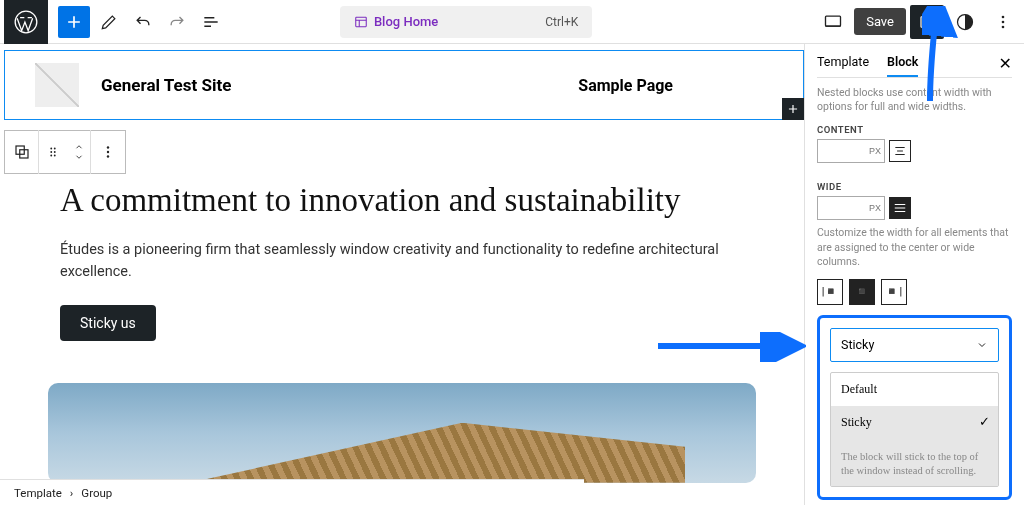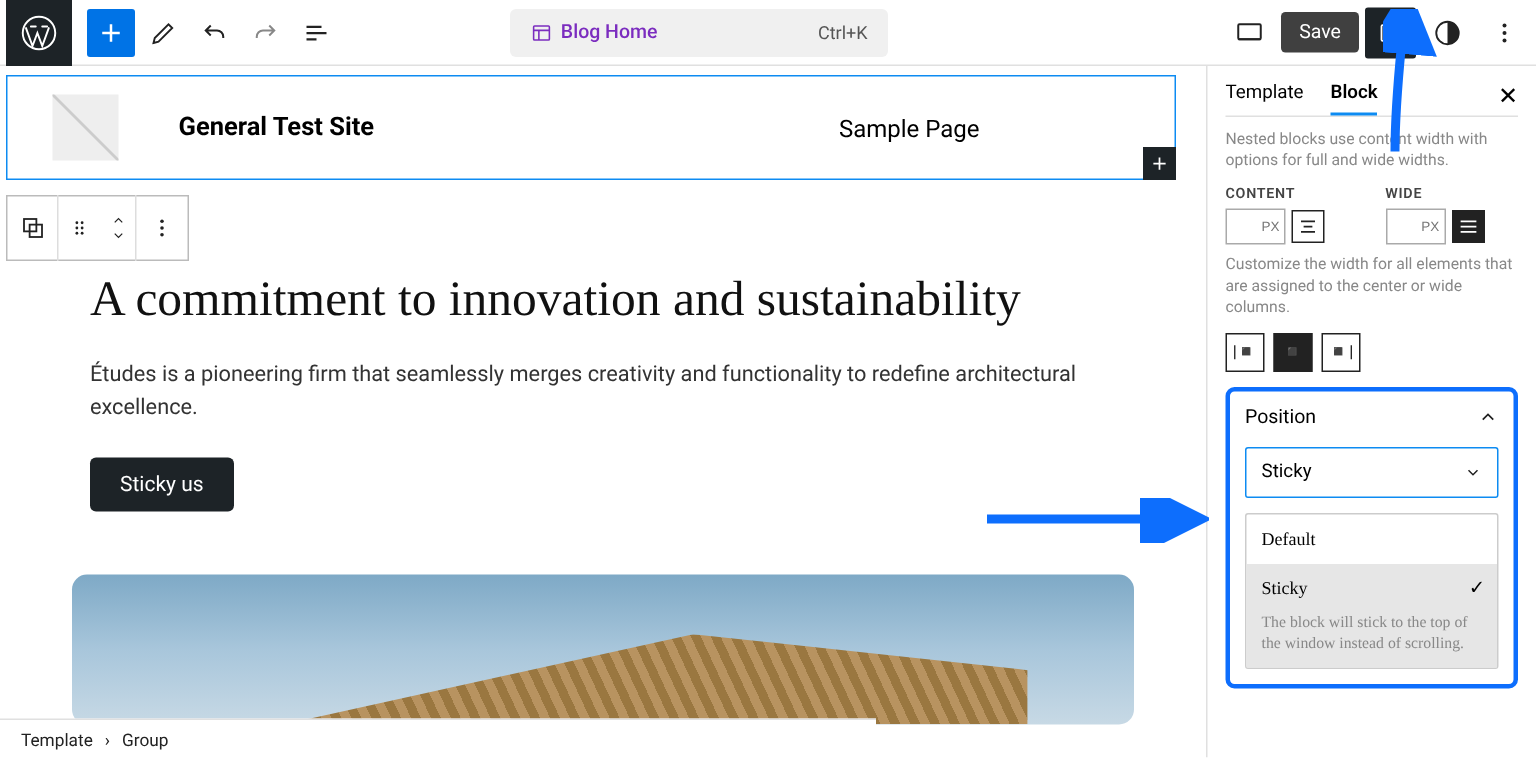--- a/index.html
+++ b/index.html
@@ -18,25 +18,25 @@
   .right-tools { display: flex; align-items: center; gap: 4px; margin-left: auto; }
   .save-btn { background: #404040; color: #fff; font-size: 13px; padding: 6px 12px; border-radius: 3px; cursor: pointer; }
   .settings-toggle { background: #1d2327; color: #fff; width: 34px; height: 34px; display: flex; align-items: center; justify-content: center; border-radius: 2px; cursor: pointer; }
 
   
   .layout { display: flex; height: 461px; }
   .canvas { flex: 1; position: relative; background: #fff; }
   .sidebar { width: 220px; border-left: 1px solid #e0e0e0; padding: 10px 12px; font-size: 12px; overflow: hidden; position: relative; }
 
   
-  .header-block { margin: 6px 20px 0 4px; border: 1.5px solid #0d8bf2; height: 70px; display: flex; align-items: center; position: relative; padding: 0 30px; gap: 18px; }
+  .header-block { margin: 6px 0 0 4px; border: 1.5px solid #0d8bf2; height: 70px; display: flex; align-items: center; position: relative; padding: 0 30px; }
   .logo-sq { width: 44px; height: 44px; background: #eee; position: relative; margin-right: 22px; }
   .logo-sq::before { content:""; position:absolute; inset:0; background: linear-gradient(to top right, transparent 48%, #ccc 49%, #ccc 51%, transparent 52%); }
   .site-title { font-weight: 700; font-size: 17px; }
-  .nav-link { margin-left: auto; margin-right: 100px; font-size: 16px; }
+  .nav-link { margin-left: auto; margin-right: 100px; font-size: 16px; font-weight: bold; }
   .add-corner { position: absolute; right: -1px; bottom: -1px; width: 22px; height: 22px; background: #1d2327; color: #fff; display: flex; align-items: center; justify-content: center; }
 
   
   .block-toolbar { position: absolute; top: 86px; left: 4px; border: 1px solid #bbb; background: #fff; height: 44px; display: flex; align-items: center; }
   .bt-cell { width: 34px; height: 44px; display: flex; align-items: center; justify-content: center; border-right: 1px solid #ddd; }
   .bt-cell:last-child { border-right: none; }
   .bt-stack { display: flex; flex-direction: column; justify-content: center; }
 
   
   .hero { margin-top: 60px; text-align: left; padding: 0 60px; }
@@ -47,38 +47,38 @@
   .hero-img { margin: 42px 48px 0; height: 100px; border-radius: 10px; background: linear-gradient(180deg,#7ea9c6 0%,#a8c6db 50%,#c7d9e5 100%); position: relative; overflow: hidden; }
   .hero-img::after { content:""; position:absolute; left:20%; right:10%; bottom:0; height:60px; background: repeating-linear-gradient(65deg,#b89360 0 6px,#9a7740 6px 12px); clip-path: polygon(0 100%, 55% 0, 100% 40%, 100% 100%); }
 
   
   .tabs { display: flex; gap: 18px; border-bottom: 1px solid #e0e0e0; margin-bottom: 8px; position: relative; }
   .tab { font-size: 12.5px; padding-bottom: 6px; cursor: pointer; }
   .tab.active { font-weight: 600; border-bottom: 2.5px solid #0d8bf2; }
   .close-x { margin-left: auto; font-size: 16px; cursor: pointer; }
   .desc { font-size: 10.5px; color: #888; line-height: 1.35; margin-bottom: 10px; }
   .lbl { font-size: 9.5px; letter-spacing: 0.5px; color: #444; font-weight: 600; text-transform: uppercase; margin-bottom: 4px; }
-  .row2 { display: flex; gap: 18px; margin-bottom: 6px; }
+  .row2 { display: flex; gap: 18px; margin-bottom: 6px; flex-direction: column; }
   .wcol { flex: 1; }
   .inp-row { display: flex; align-items: center; gap: 4px; }
-  .num-input { border: 1px solid #aaa; height: 24px; width: 40px; font-size: 9px; text-align: right; padding-right: 3px; color:#777; }
+  .num-input { border: 1px solid #aaa; height: 24px; width: 68px; font-size: 9px; text-align: right; padding-right: 3px; color:#777; }
   .align-box { width: 22px; height: 22px; border: 1px solid #222; display:flex; align-items:center; justify-content:center; }
   .align-box.dark { background:#222; }
   .just-icons { display: flex; gap: 6px; margin-top: 6px; margin-bottom: 10px; }
   .just-btn { width: 26px; height: 26px; border:1px solid #222; display:flex; align-items:center; justify-content:center; font-size:11px; }
   .just-btn.active { background:#222; color:#fff; }
 
   
   .pos-panel { border: 3px solid #0d6efd; border-radius: 6px; padding: 10px; margin-top: 6px; }
   .panel-hdr { display:flex; justify-content:space-between; align-items:center; font-size:13px; margin-bottom: 12px; }
   .select-box { border: 1.5px solid #0d8bf2; border-radius: 2px; height: 34px; display:flex; align-items:center; justify-content:space-between; padding: 0 10px; font-size: 12.5px; margin-bottom: 10px; }
   .dropdown { border: 1px solid #ccc; border-radius: 2px; }
   .opt { padding: 9px 10px; font-size: 12px; position: relative; font-family: Liberation Serif, serif; }
   .opt.sel { background: #e6e6e6; }
-  .opt .sub { font-size: 10.5px; color: #888; margin-top: 9px; line-height:1.3; }
+  .opt .sub { font-size: 10.5px; color: #888; margin-top: 20px; line-height:1.3; }
   .check { position:absolute; right:8px; top:8px; font-size:13px; }
 
   
   .arrow-up { position:absolute; top: 6px; left: 922px; pointer-events:none; }
   .arrow-right { position:absolute; top: 332px; left: 656px; pointer-events:none; }
 
   
   .breadcrumb { position: absolute; bottom: 0; left: 0; right: 220px; height: 26px; border-top: 1px solid #e0e0e0; background:#fff; font-size: 11.5px; display:flex; align-items:center; padding-left: 14px; gap: 8px; color:#222; }
 </style>
 </head>
@@ -201,21 +201,21 @@
         <svg width="18" height="18" viewBox="0 0 24 24" fill="#222">
             <circle cx="12" cy="6" r="1.6"></circle>
             <circle cx="12" cy="12" r="1.6"></circle>
             <circle cx="12" cy="18" r="1.6"></circle>
           </svg>
       </div>
     </div>
 
     <div class="hero">
       <h1>A commitment to innovation and sustainability</h1>
-      <p>Études is a pioneering firm that seamlessly merges creativity and functionality to redefine architectural excellence.</p>
+      <p>Études is a pioneering firm that seamlessly window creativity and functionality to redefine architectural excellence.</p>
       <div class="about-btn">Sticky us</div>
     </div>
 
     <div class="hero-img"></div>
 
     <div class="breadcrumb">
       <span>Template</span>
       <span>›</span>
       <span>Group</span>
     </div>
@@ -255,26 +255,20 @@
     </div>
     <div class="desc">Customize the width for all elements that are assigned to the center or wide columns.</div>
 
     <div class="just-icons">
       <div class="just-btn">|◾</div>
       <div class="just-btn active">◾</div>
       <div class="just-btn">◾|</div>
     </div>
 
     <div class="pos-panel">
-      <div class="panel-hdr">
-        <span>Position</span>
-        <svg width="14" height="14" viewBox="0 0 24 24" stroke="#222" stroke-width="2" fill="none">
-            <path d="M6 15l6-6 6 6"></path>
-          </svg>
-      </div>
       <div class="select-box">
         <span>Sticky</span>
         <svg width="12" height="12" viewBox="0 0 24 24" stroke="#222" stroke-width="2" fill="none">
             <path d="M6 9l6 6 6-6"></path>
           </svg>
       </div>
       <div class="dropdown">
         <div class="opt">
           <span>Default</span>
         </div>

